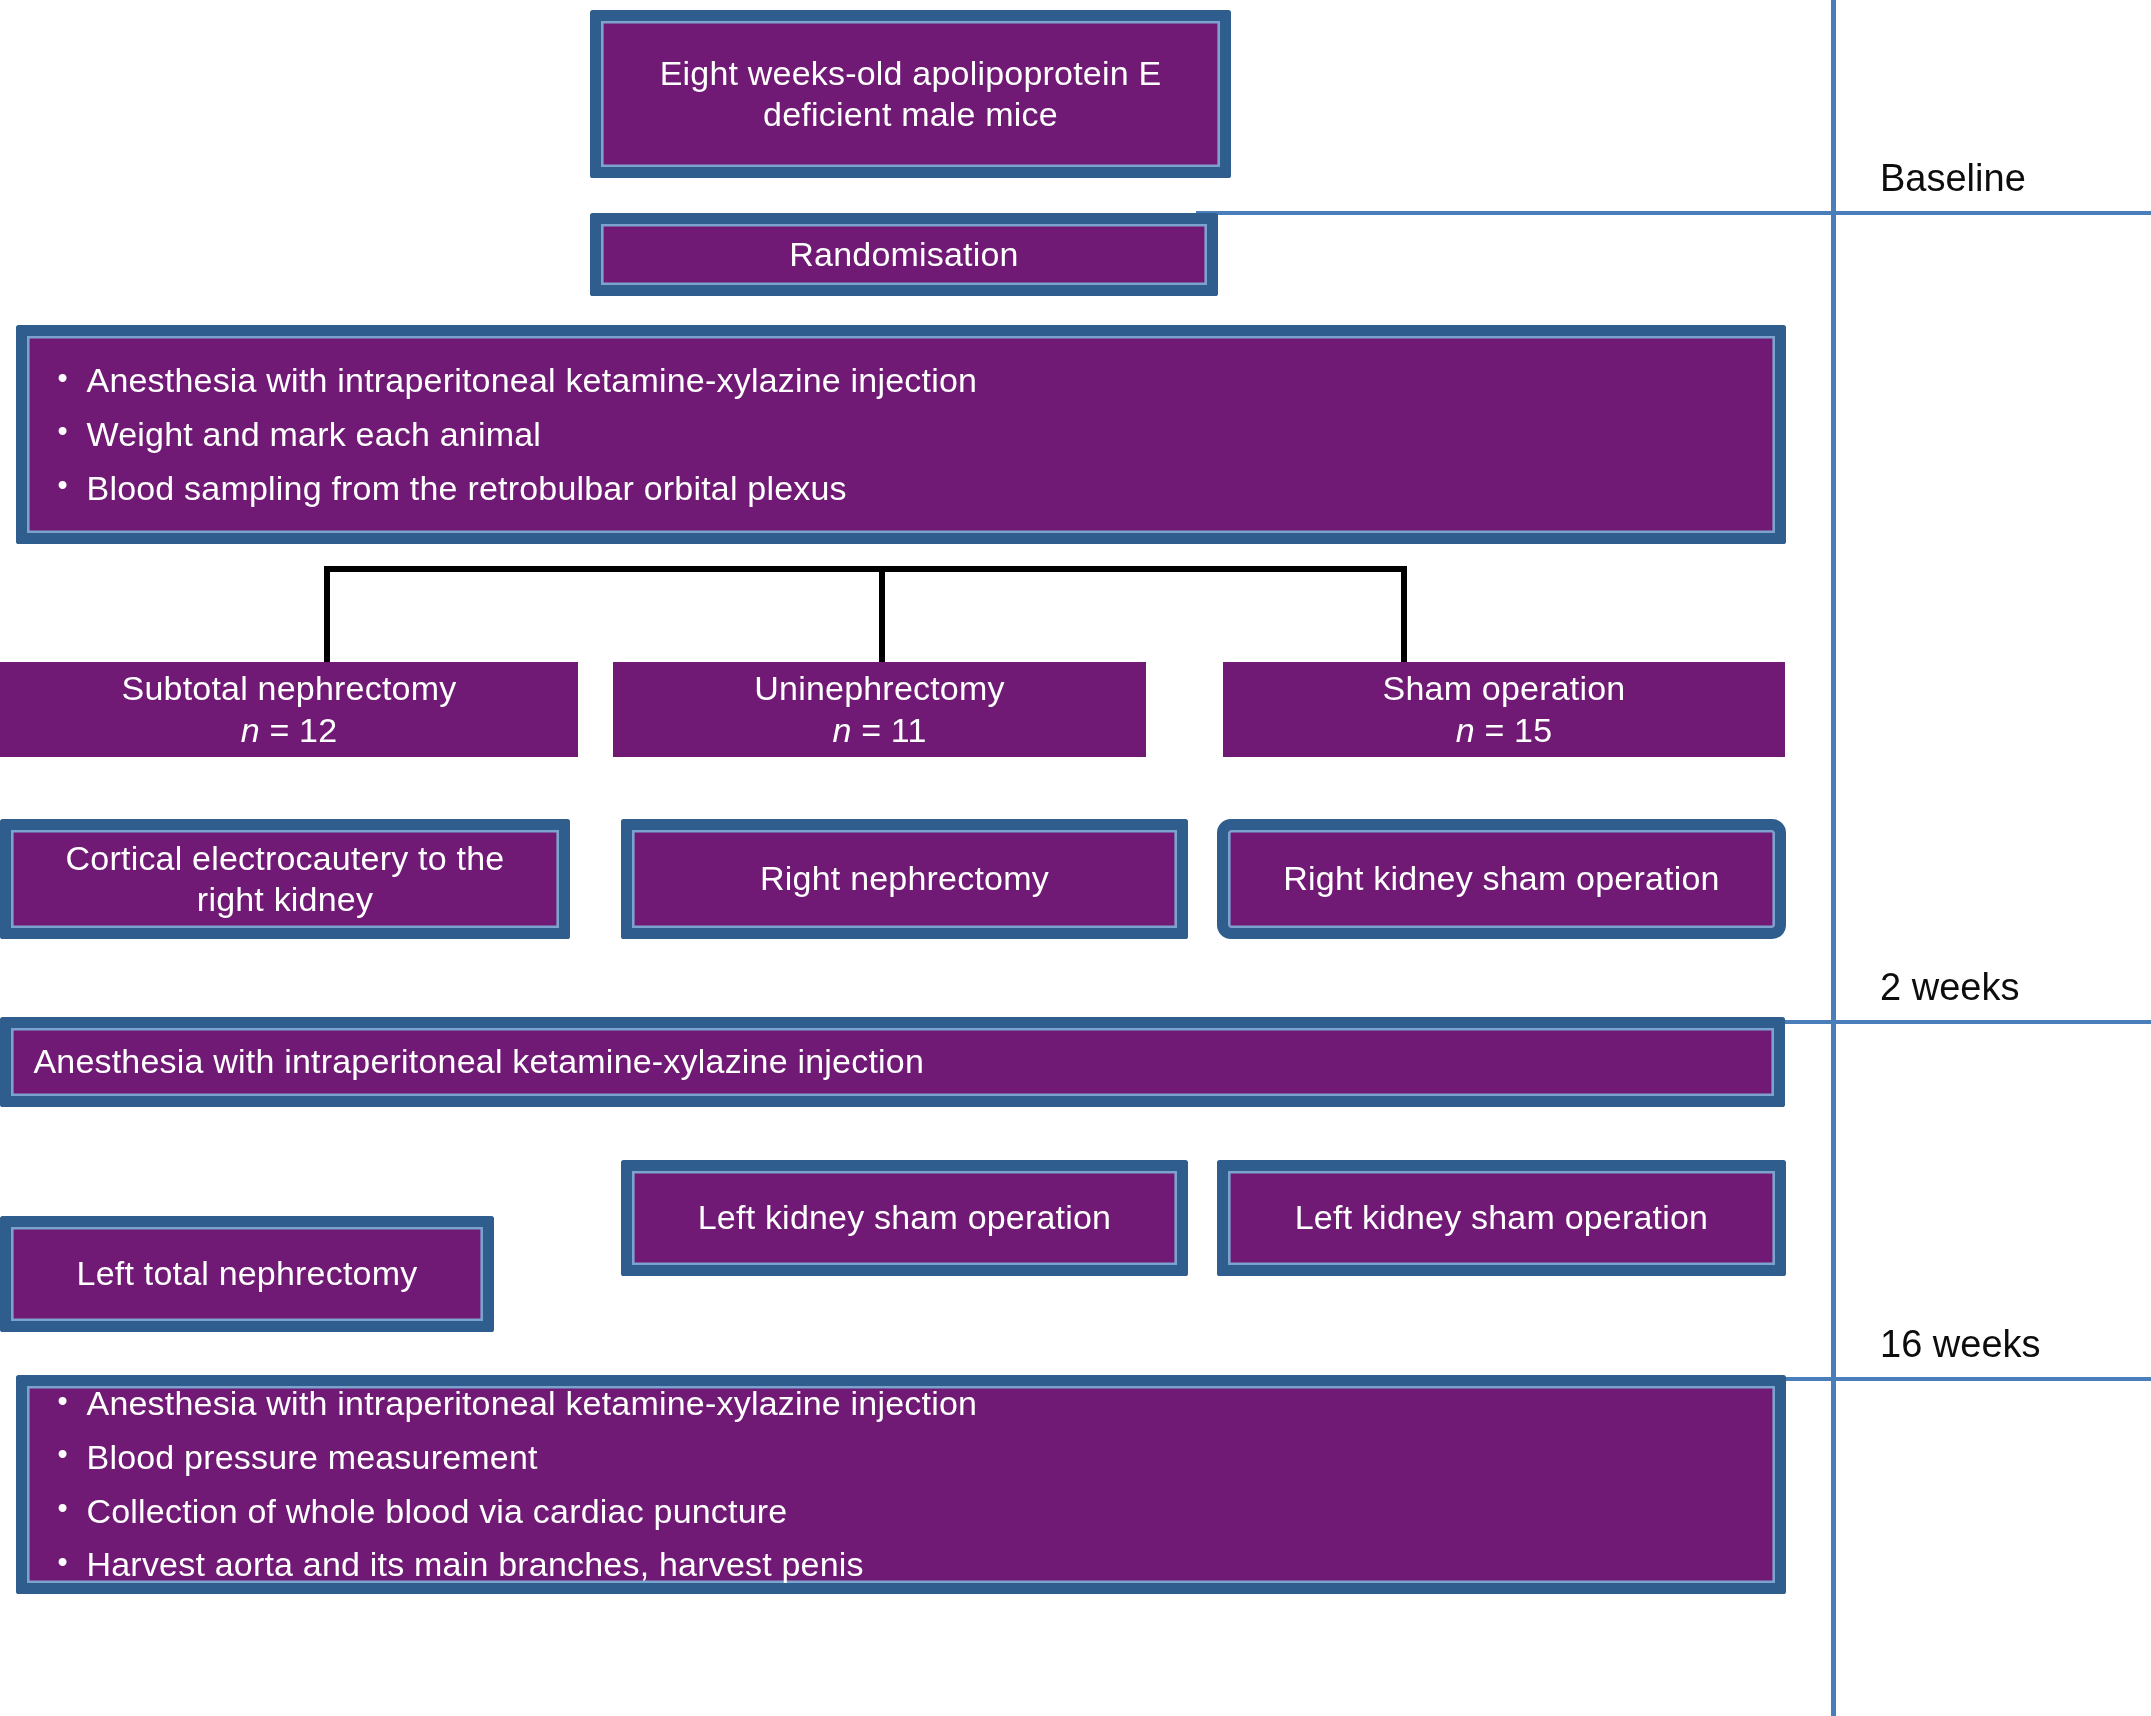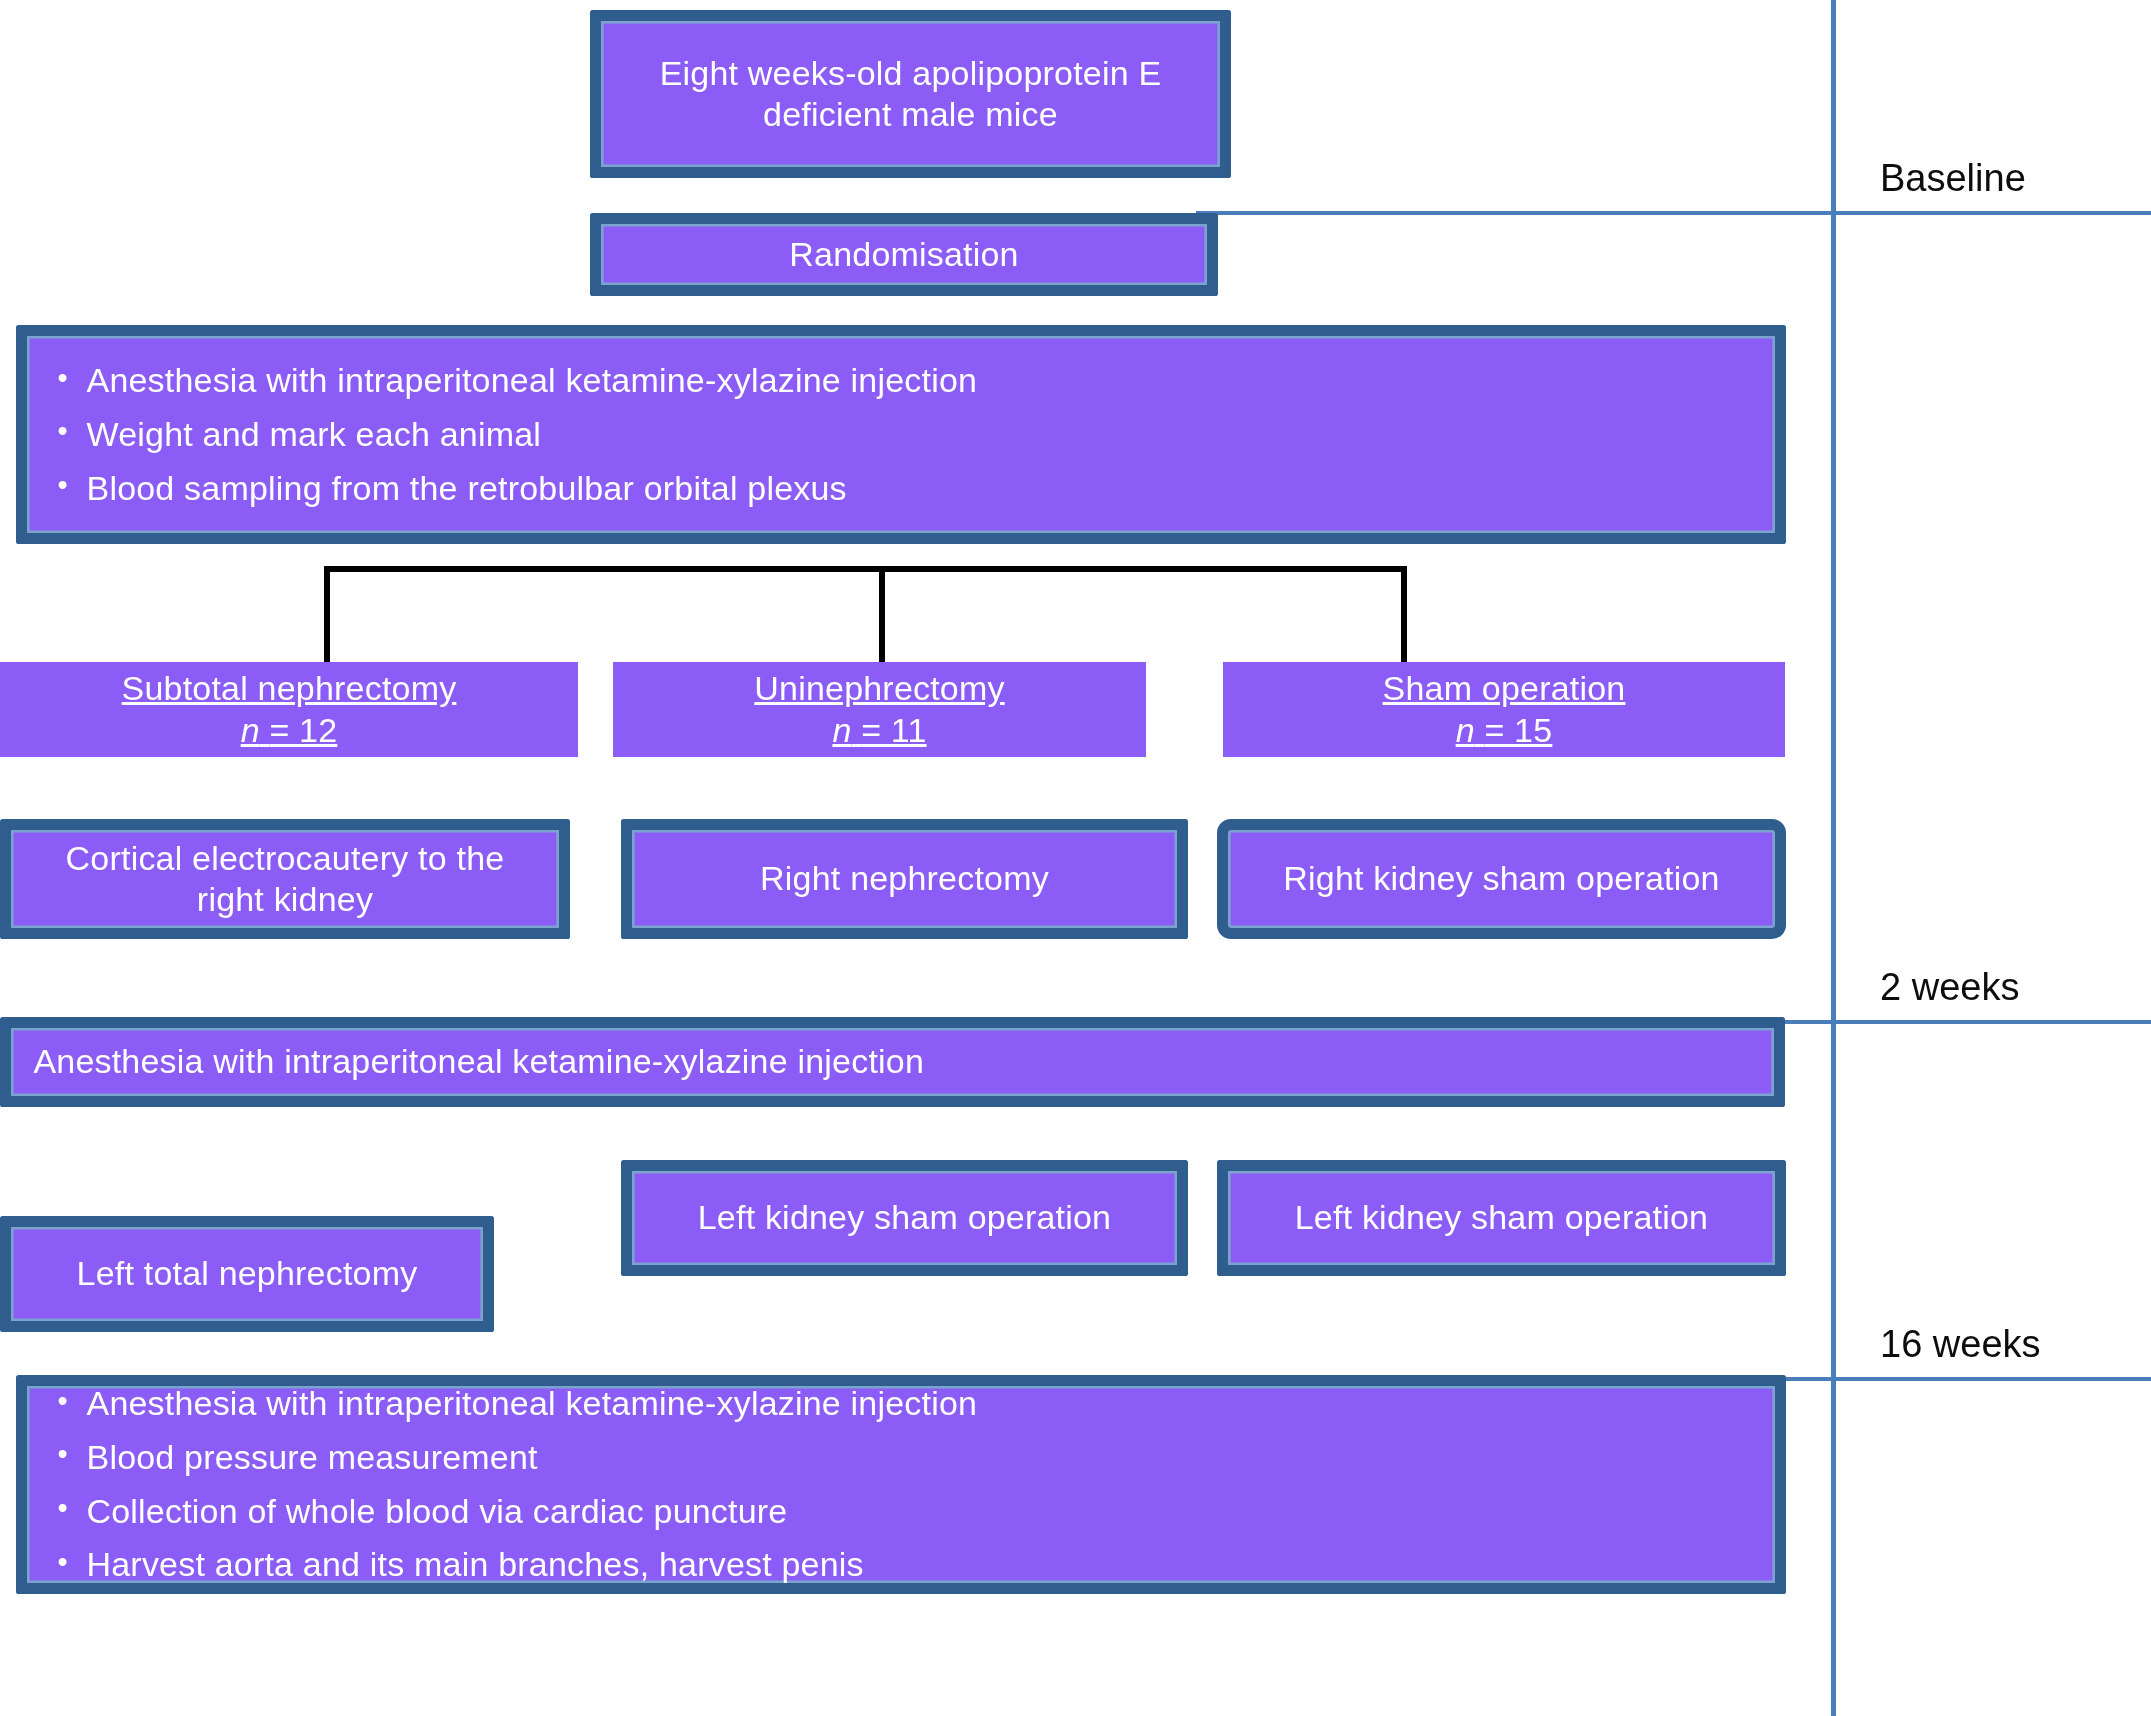--- a/index.html
+++ b/index.html
@@ -15,39 +15,38 @@
     width: 2152px;
     height: 1716px;
     background: #ffffff;
     overflow: hidden;
   }
 
   
   .node {
     position: absolute;
     box-sizing: border-box;
-    background: #8b5cf6;
+    background: #701a75;
     color: #ffffff;
     display: flex;
     align-items: center;
     justify-content: center;
     text-align: center;
     line-height: 1.22;
     font-size: 34px;
     letter-spacing: 0.2px;
   }
   
   .node.framed {
     border: 11.2px solid #2e5d8e;
     box-shadow: inset 0 0 0 2.6px #7ba3ce;
     border-radius: 2.6px;
   }
   .node.plain {
     border: none;
-    text-decoration: underline;
   }
   .node .inner {
     width: 100%;
     padding: 0 15.5px;
     box-sizing: border-box;
   }
   .node.left .inner {
     text-align: left;
     padding-left: 22.4px;
   }

